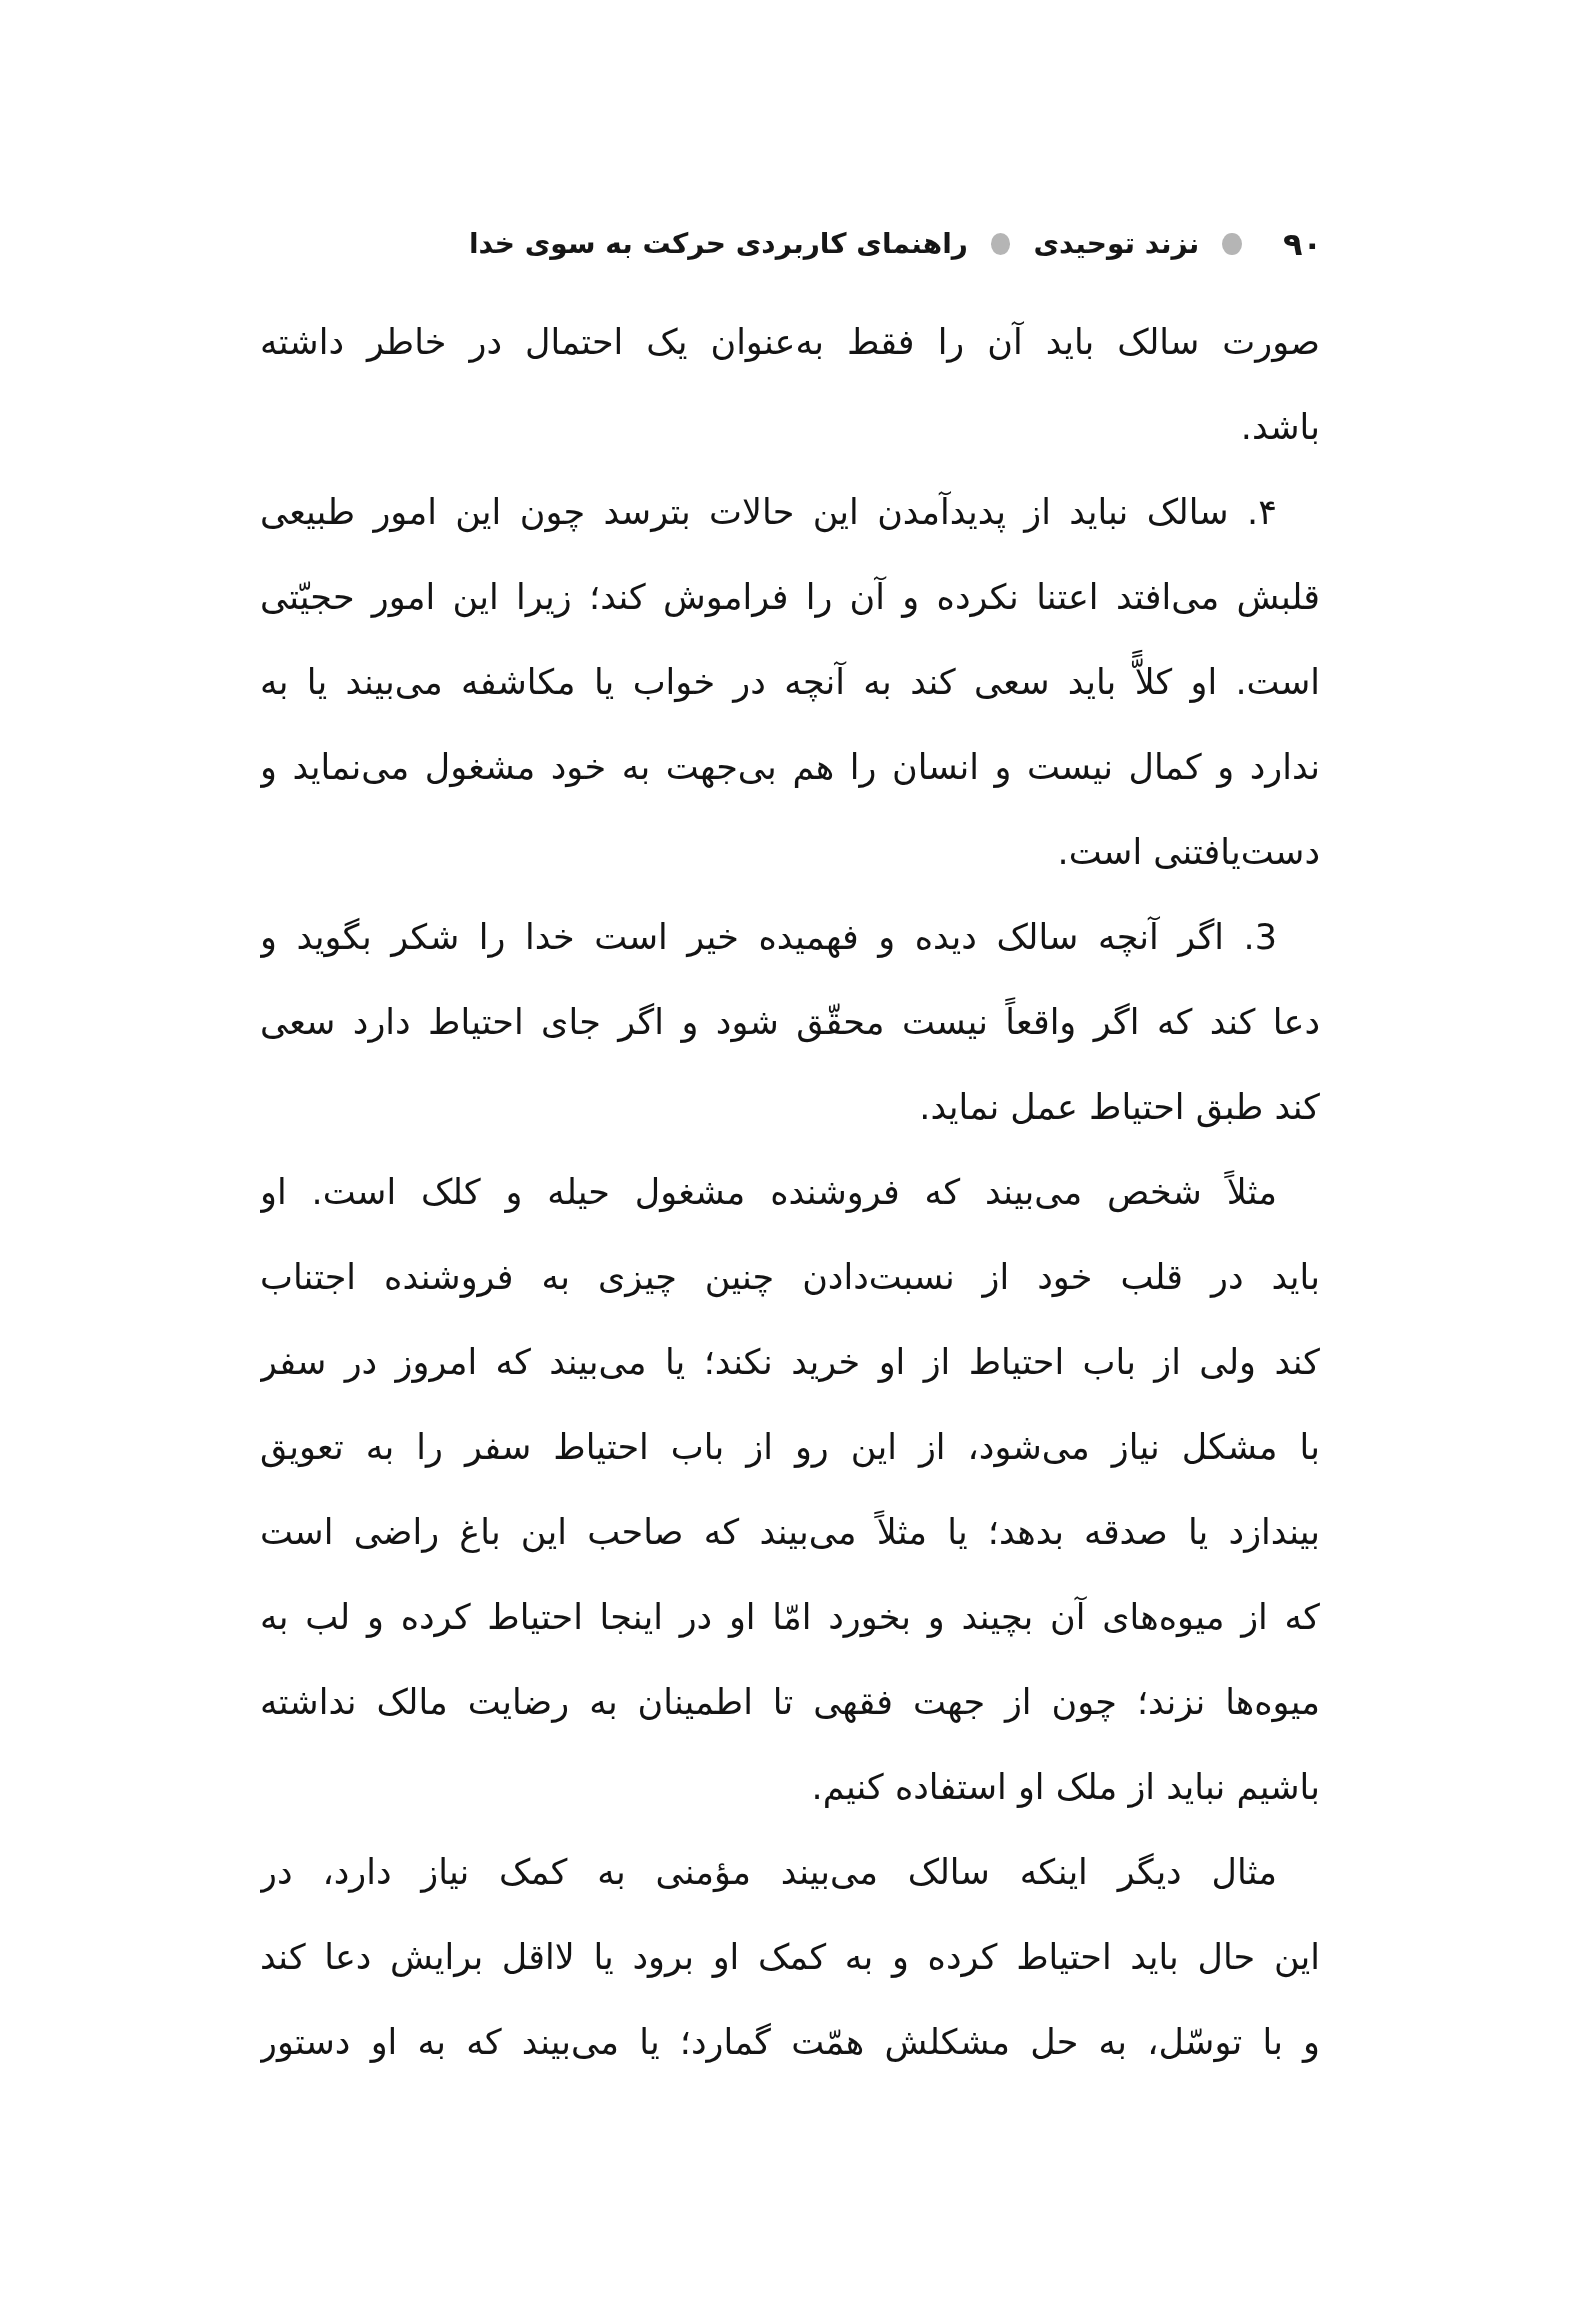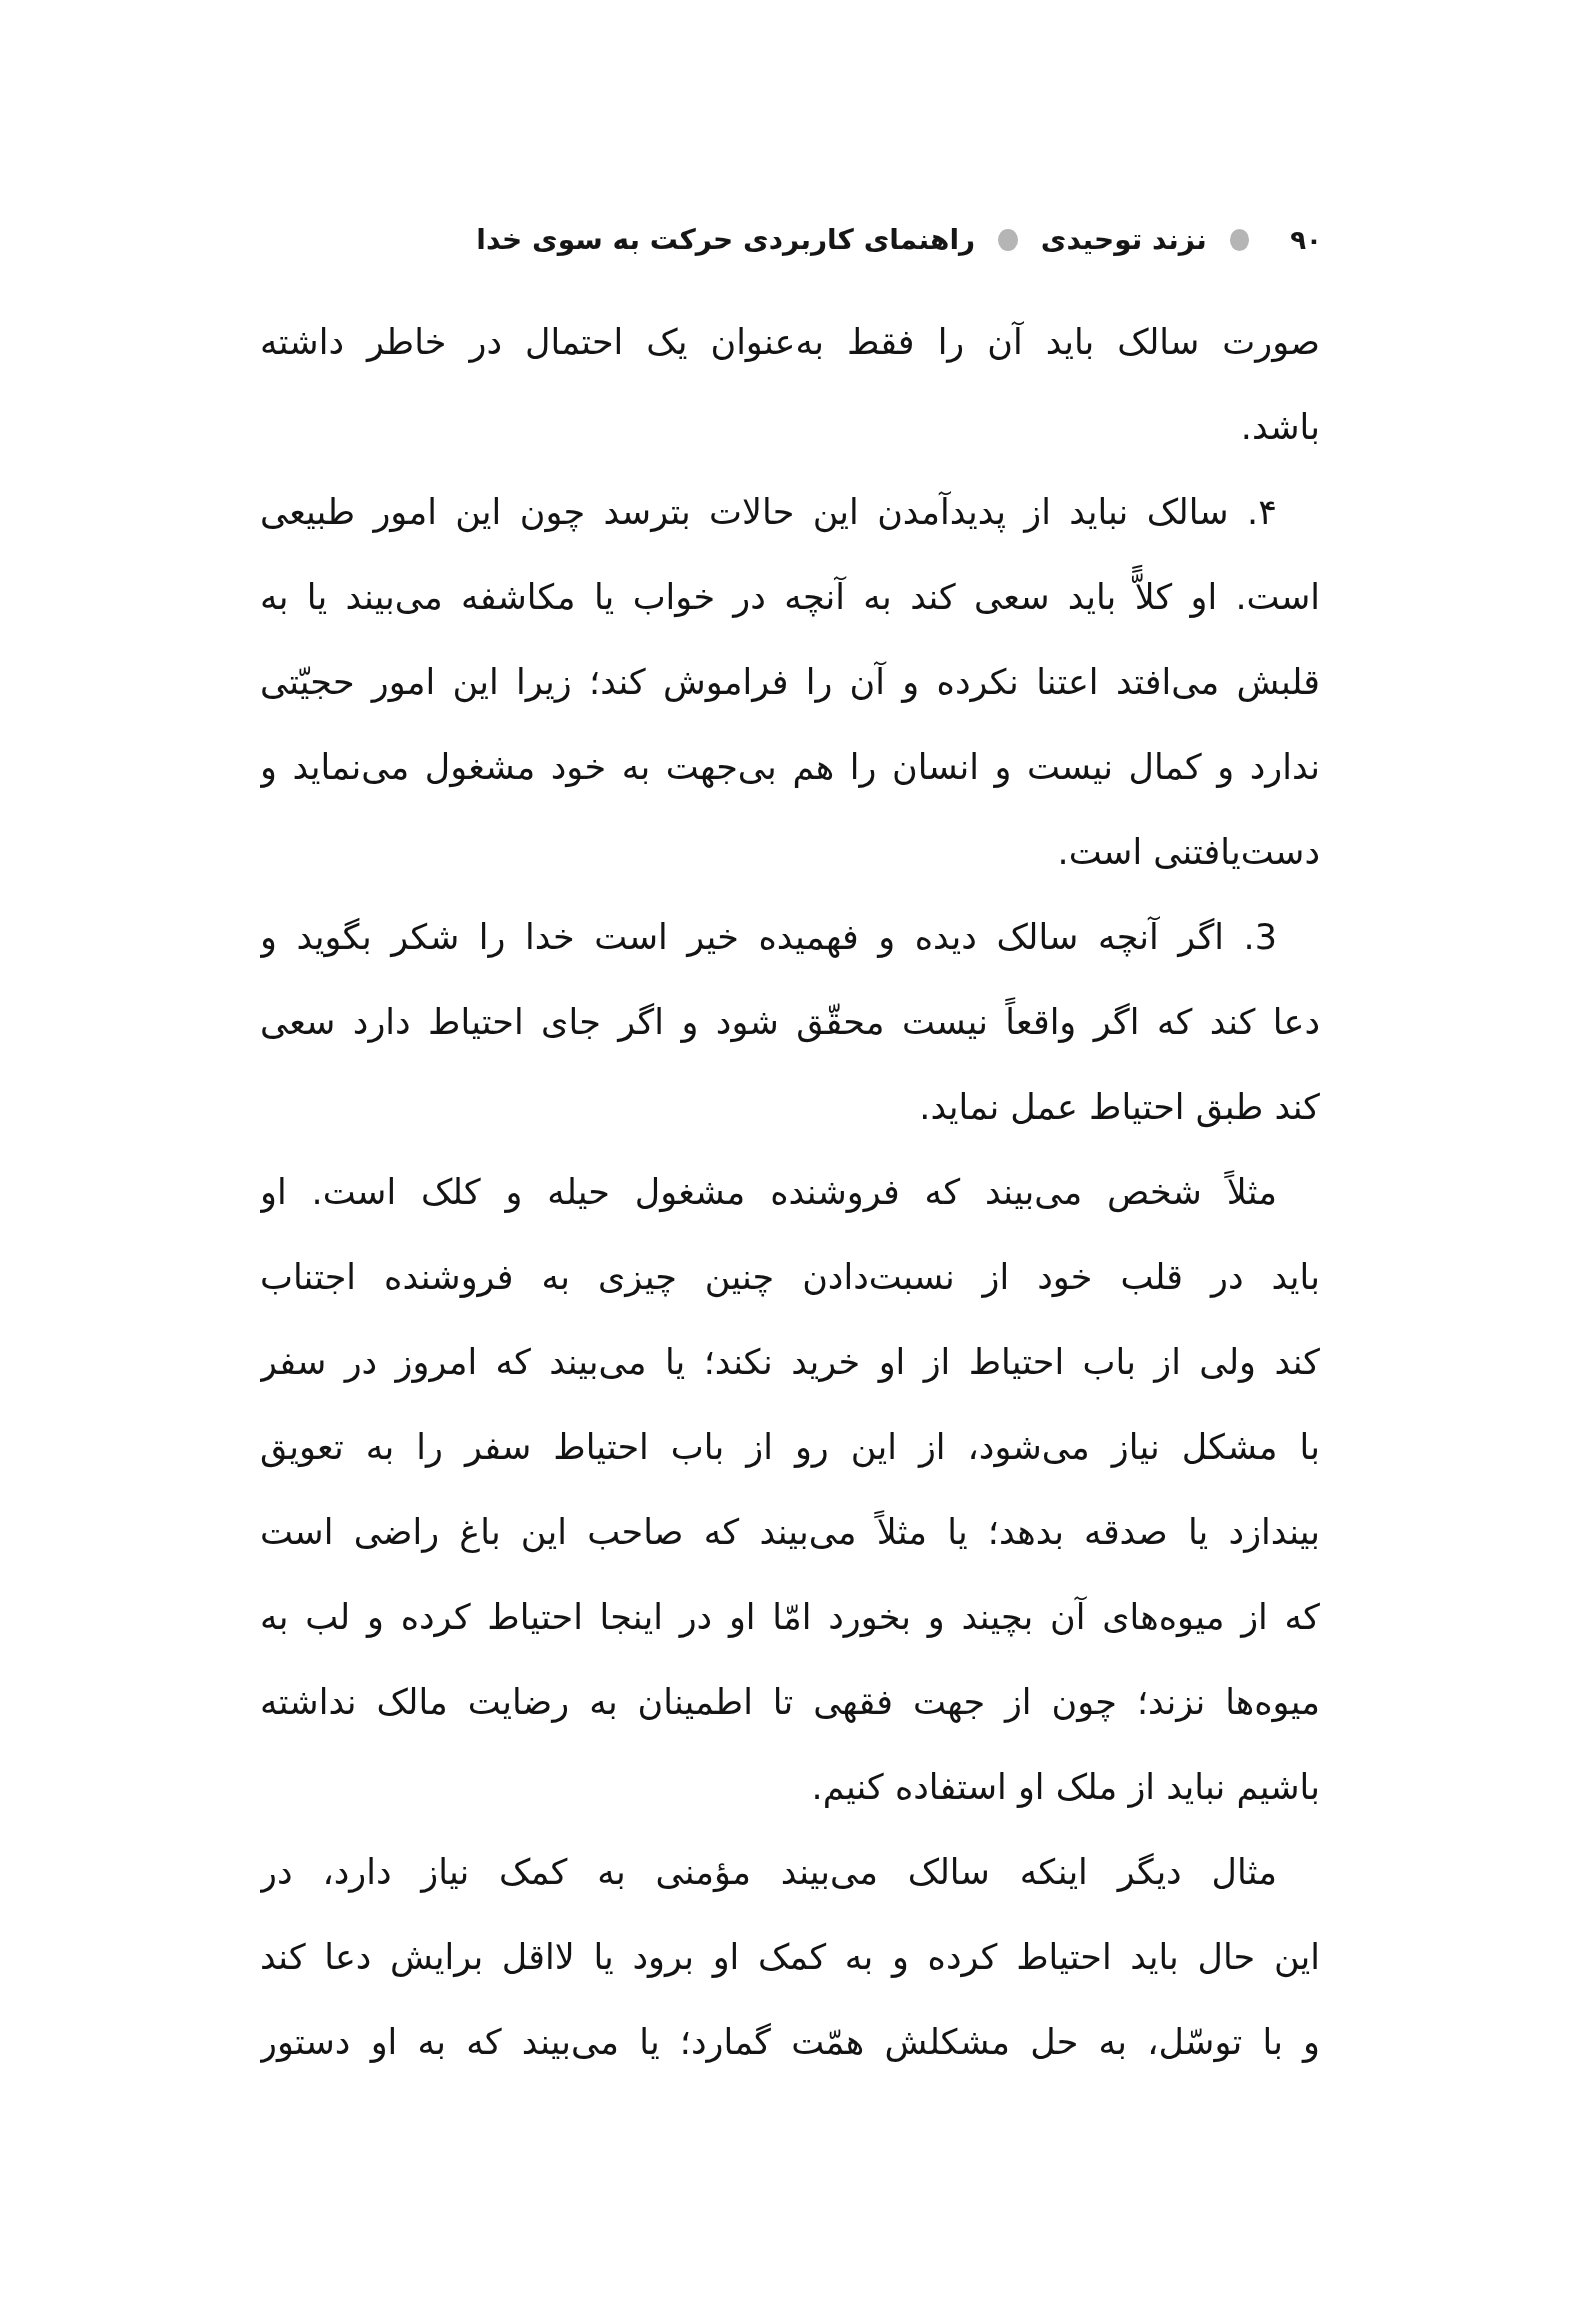--- a/index.html
+++ b/index.html
@@ -19,21 +19,21 @@
     display: flex;
     align-items: center;
     direction: rtl;
     gap: 23px;
     color: #161616;
     font-weight: bold;
     font-size: 28px;
     white-space: nowrap;
   }
   .page-num {
-    font-size: 26px;
+    font-size: 32px;
     letter-spacing: 0.9px;
     margin-inline-end: 18px;
   }
   .bullet {
     width: 19.6px;
     height: 22px;
     border-radius: 50%;
     flex: 0 0 auto;
   }
   .book-title, .chapter-title { line-height: 1; }
@@ -75,22 +75,22 @@
     <span class="chapter-title">راهنمای کاربردی حرکت به سوی خدا</span>
   </div>
 
   <main class="body-text">
       <div class="paragraph">
         <div class="line">صورت سالک باید آن را فقط به‌عنوان یک احتمال در خاطر داشته</div>
         <div class="line end">باشد.</div>
       </div>
       <div class="paragraph">
         <div class="line indent">۴. سالک نباید از پدیدآمدن این حالات بترسد چون این امور طبیعی</div>
+        <div class="line">قلبش می‌افتد اعتنا نکرده و آن را فراموش کند؛ زیرا این امور حجیّتی</div>
         <div class="line">است. او کلاًّ باید سعی کند به آنچه در خواب یا مکاشفه می‌بیند یا به</div>
-        <div class="line">قلبش می‌افتد اعتنا نکرده و آن را فراموش کند؛ زیرا این امور حجیّتی</div>
         <div class="line">ندارد و کمال نیست و انسان را هم بی‌جهت به خود مشغول می‌نماید و</div>
         <div class="line end">دست‌یافتنی است.</div>
       </div>
       <div class="paragraph">
         <div class="line indent">3. اگر آنچه سالک دیده و فهمیده خیر است خدا را شکر بگوید و</div>
         <div class="line">دعا کند که اگر واقعاً نیست محقّق شود و اگر جای احتیاط دارد سعی</div>
         <div class="line end">کند طبق احتیاط عمل نماید.</div>
       </div>
       <div class="paragraph">
         <div class="line indent">مثلاً شخص می‌بیند که فروشنده مشغول حیله و کلک است. او</div>

